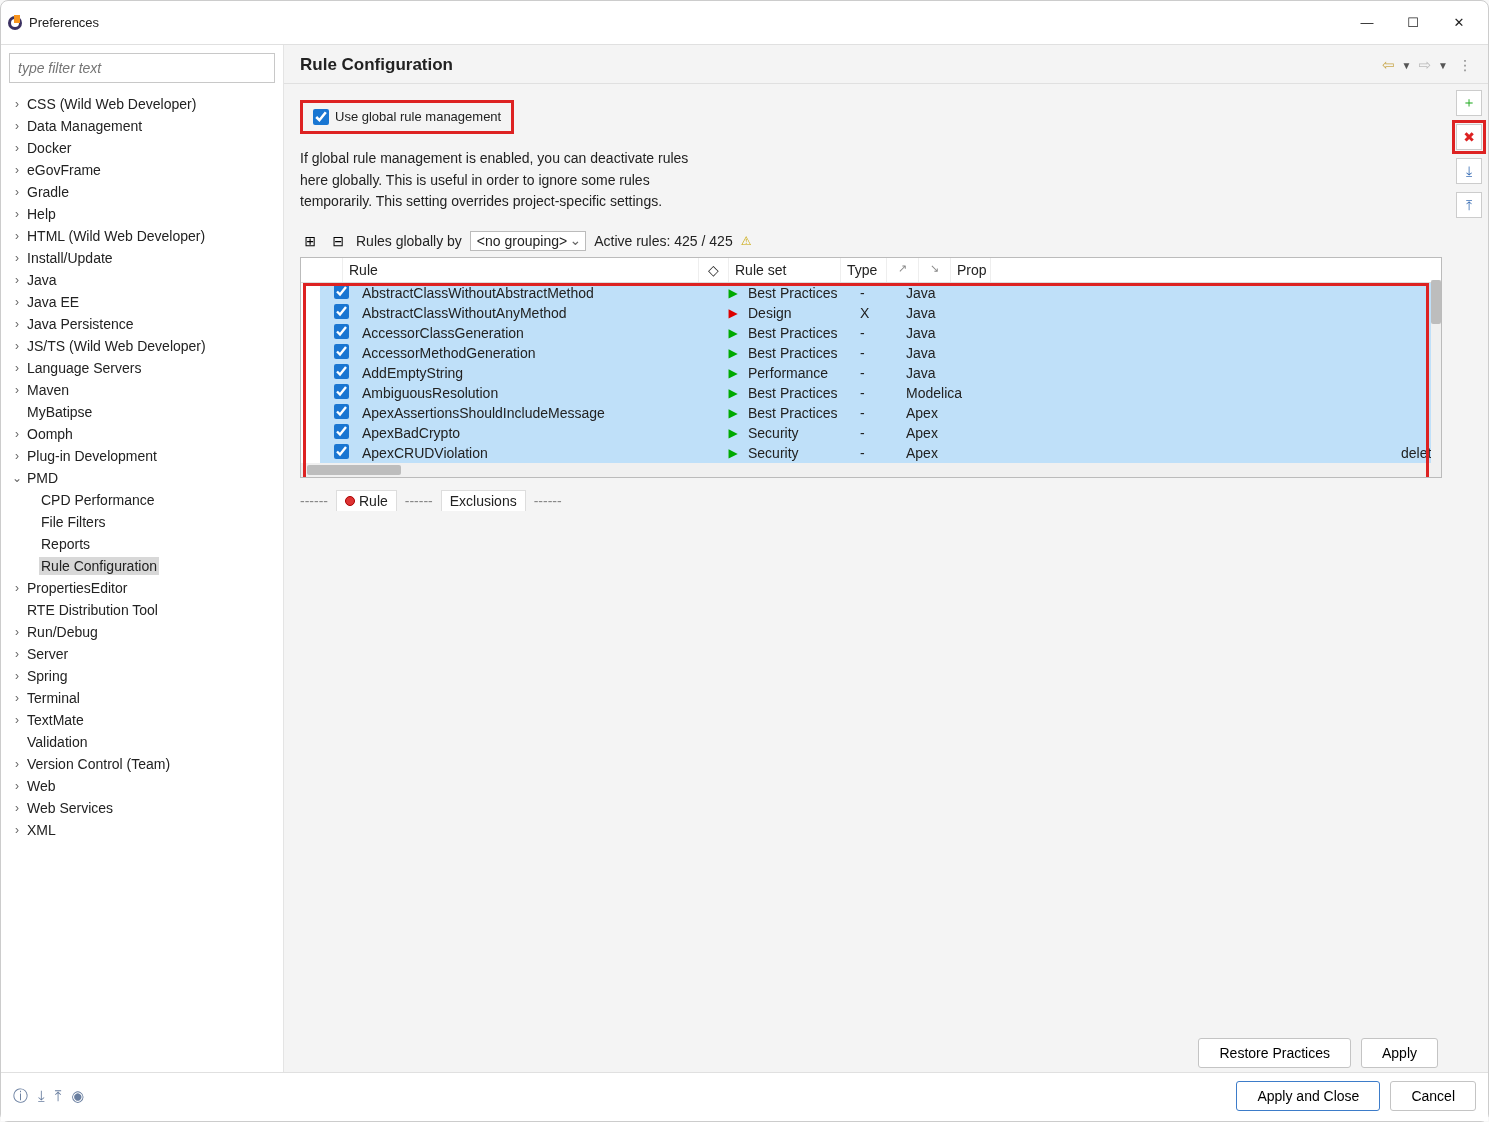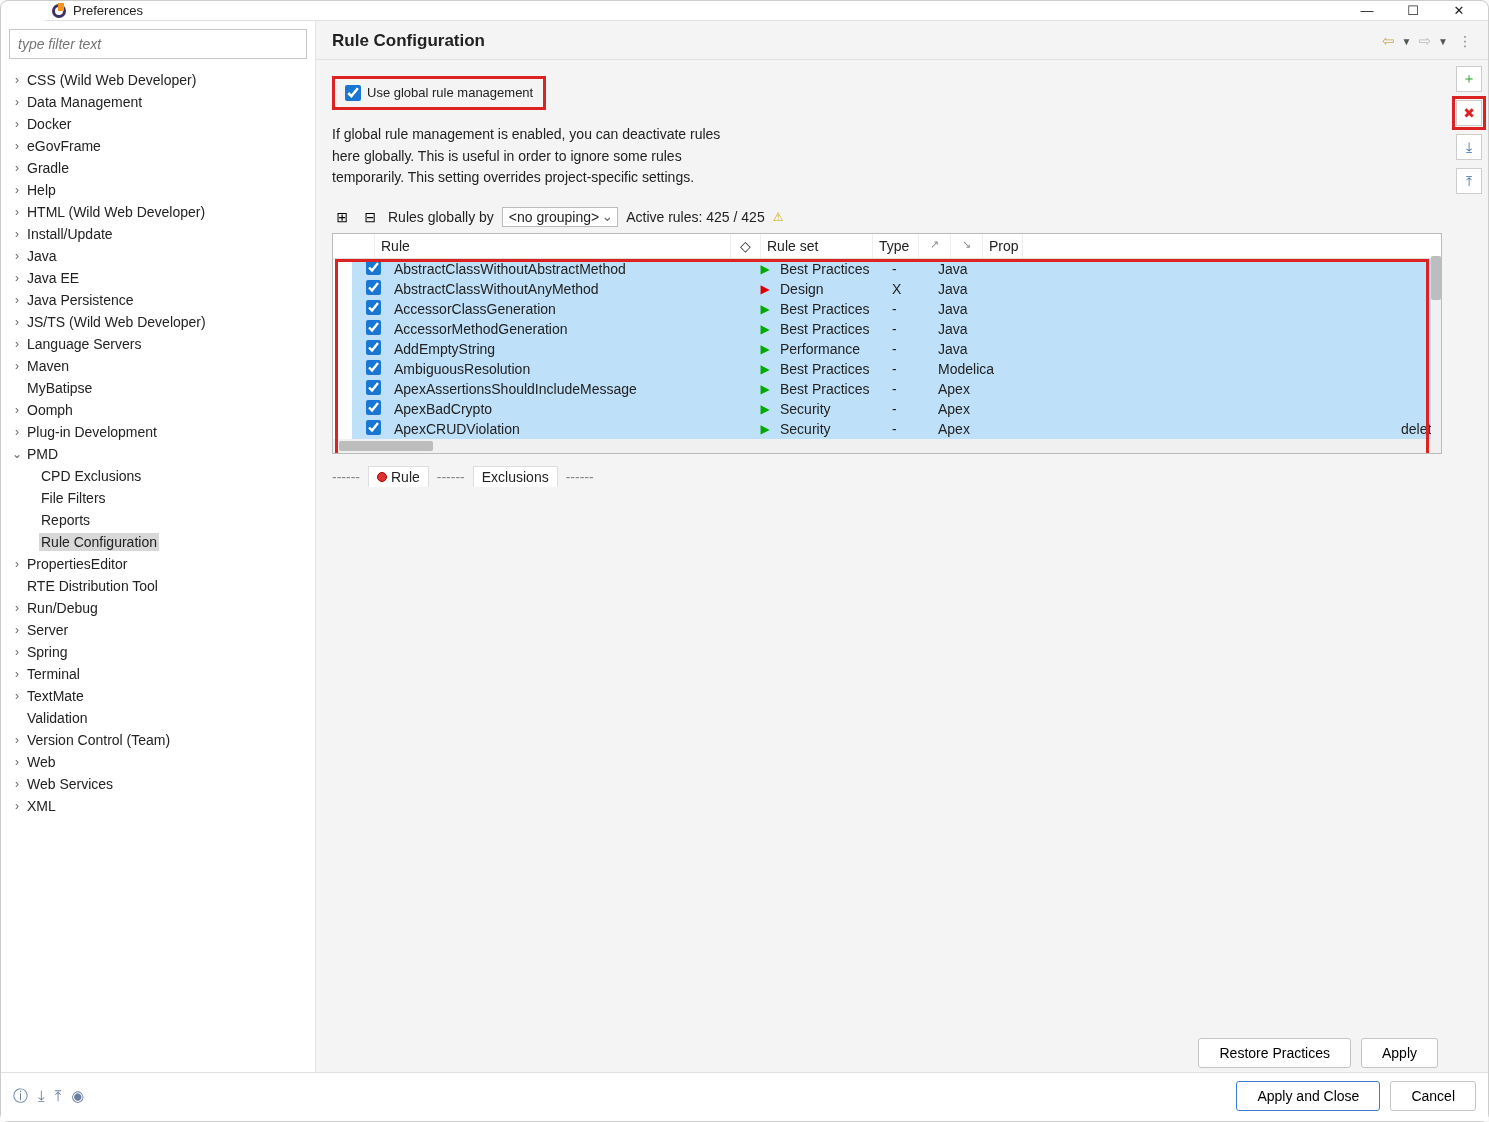--- a/index.html
+++ b/index.html
@@ -14,46 +14,45 @@
 }
 .window {
   width: 100%; height: 100%;
   background: #fff;
   border: 1px solid #ccc;
   border-radius: 8px;
   display: flex;
   flex-direction: column;
 }
 .titlebar {
-  height: 20px;
+  height: 44px;
   display: flex;
   align-items: center;
   padding: 0 6px;
   border-bottom: 1px solid #e0e0e0;
-  margin-left: 44px;
 }
 .titlebar .app-icon {
   width: 16px; height: 16px;
   margin-right: 6px;
   display: inline-flex; align-items: center; justify-content: center;
 }
 .titlebar .title { font-size: 13px; }
 .titlebar .spacer { flex: 1; }
 .winbtn {
   width: 46px; height: 28px;
   display: inline-flex; align-items: center; justify-content: center;
   font-family: sans-serif;
 }
 .content {
   flex: 1;
   display: flex;
   overflow: hidden;
 }
 .sidebar {
-  width: 315px;
+  width: 283px;
   border-right: 1px solid #e4e4e4;
   display: flex;
   flex-direction: column;
   background: #fff;
 }
 .filter-input {
   margin: 8px;
   padding: 6px 8px;
   border: 1px solid #c8c8c8;
   font-style: italic;
@@ -336,21 +335,21 @@
           </div>
           <div class="tree-item">
             <span class="chev">›</span>
             <span class="lbl">Plug-in Development</span>
           </div>
           <div class="tree-item">
             <span class="chev">⌄</span>
             <span class="lbl">PMD</span>
           </div>
           <div class="tree-item child">
-            <span class="lbl">CPD Exclusions</span>
+            <span class="lbl">CPD Performance</span>
           </div>
           <div class="tree-item child">
             <span class="lbl">File Filters</span>
           </div>
           <div class="tree-item child">
             <span class="lbl">Reports</span>
           </div>
           <div class="tree-item child selected">
             <span class="lbl">Rule Configuration</span>
           </div>

